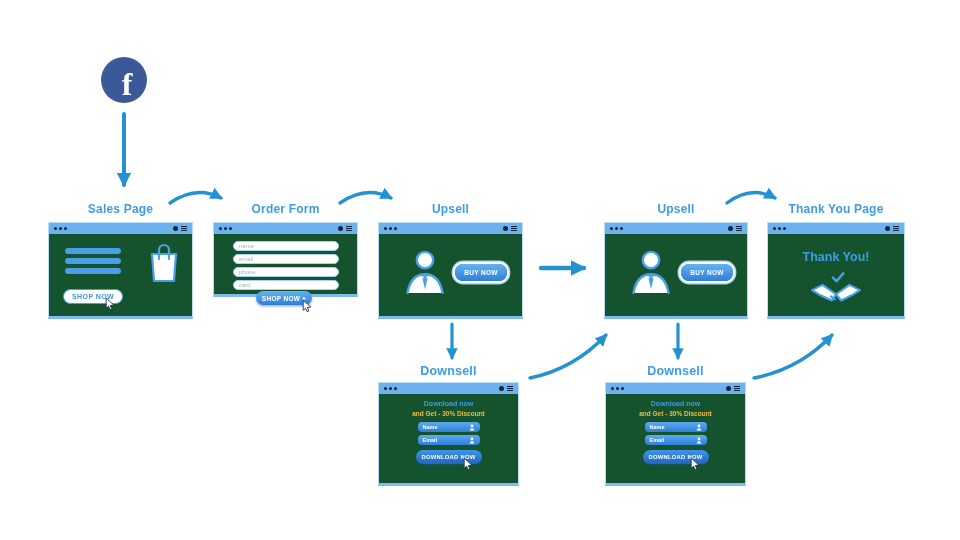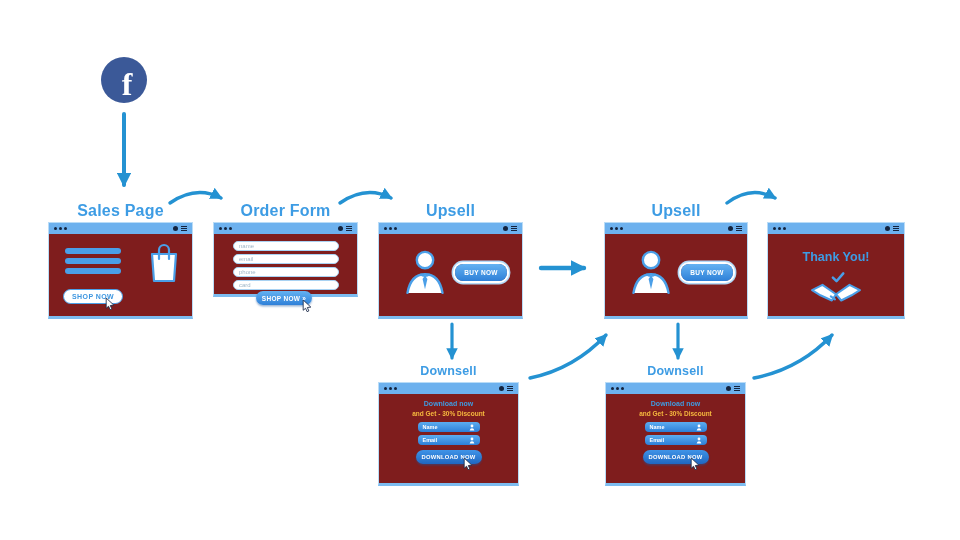--- a/index.html
+++ b/index.html
@@ -18,23 +18,23 @@
   }
   .fb span {
     font-family:"Liberation Serif", serif; font-weight:bold; font-size:32px;
     transform:translate(3px,4px); line-height:1;
   }
 
   
   .node { position:absolute; }
   .node-title {
     position:absolute; left:-10px; right:-10px; top:-20px; text-align:center;
-    font-weight:bold; font-size:16px; color:#3d9ce4; letter-spacing:.2px;
-  }
-  .win { position:absolute; inset:0; background:#7f1d1d; border:1.5px solid #b9dcf7; border-bottom:3px solid #7cbcf0; }
+    font-weight:bold; font-size:12px; color:#3d9ce4; letter-spacing:.2px;
+  }
+  .win { position:absolute; inset:0; background:#14532d; border:1.5px solid #b9dcf7; border-bottom:3px solid #7cbcf0; }
   .chrome { height:11px; background:#6db1ee; display:flex; align-items:center; padding:0 5px; }
   .cdots { display:flex; gap:2px; }
   .cdot { display:block; width:3px; height:3px; border-radius:50%; background:#14243f; }
   .cright { margin-left:auto; display:flex; align-items:center; gap:3px; }
   .cdark { display:block; width:5px; height:5px; border-radius:50%; background:#14243f; }
   .cburger { display:flex; flex-direction:column; gap:1px; }
   .cburger i { display:block; width:6px; height:1.2px; background:#14243f; }
   .winbody { position:absolute; left:0; right:0; top:11px; bottom:0; }
 
   
@@ -239,20 +239,21 @@
           <path d="M4,41 q3,-17 16,-17 q13,0 16,17" fill="#fff" stroke="#4a9fe8" stroke-width="2.2" stroke-linecap="round"></path>
           <path d="M20,25 l-2.2,3.2 2.2,9.5 2.2,-9.5 z" fill="#4a9fe8"></path>
           <path d="M15.5,24 q4.5,3.4 9,0" stroke="#4a9fe8" fill="none" stroke-width="1.6"></path>
         </svg>
         <div class="pill-btn buy-btn">BUY NOW</div>
       </div>
     </div>
   </div>
 
   <div class="node" style="left:767px;top:222px;width:138px;height:97px;">
+    <div class="node-title">Thank You Page</div>
     <div class="win">
       <div class="chrome">
         <span class="cdots">
             <i class="cdot"></i>
             <i class="cdot"></i>
             <i class="cdot"></i>
           </span>
         <span class="cright">
             <span class="cdark"></span>
         <span class="cburger">

